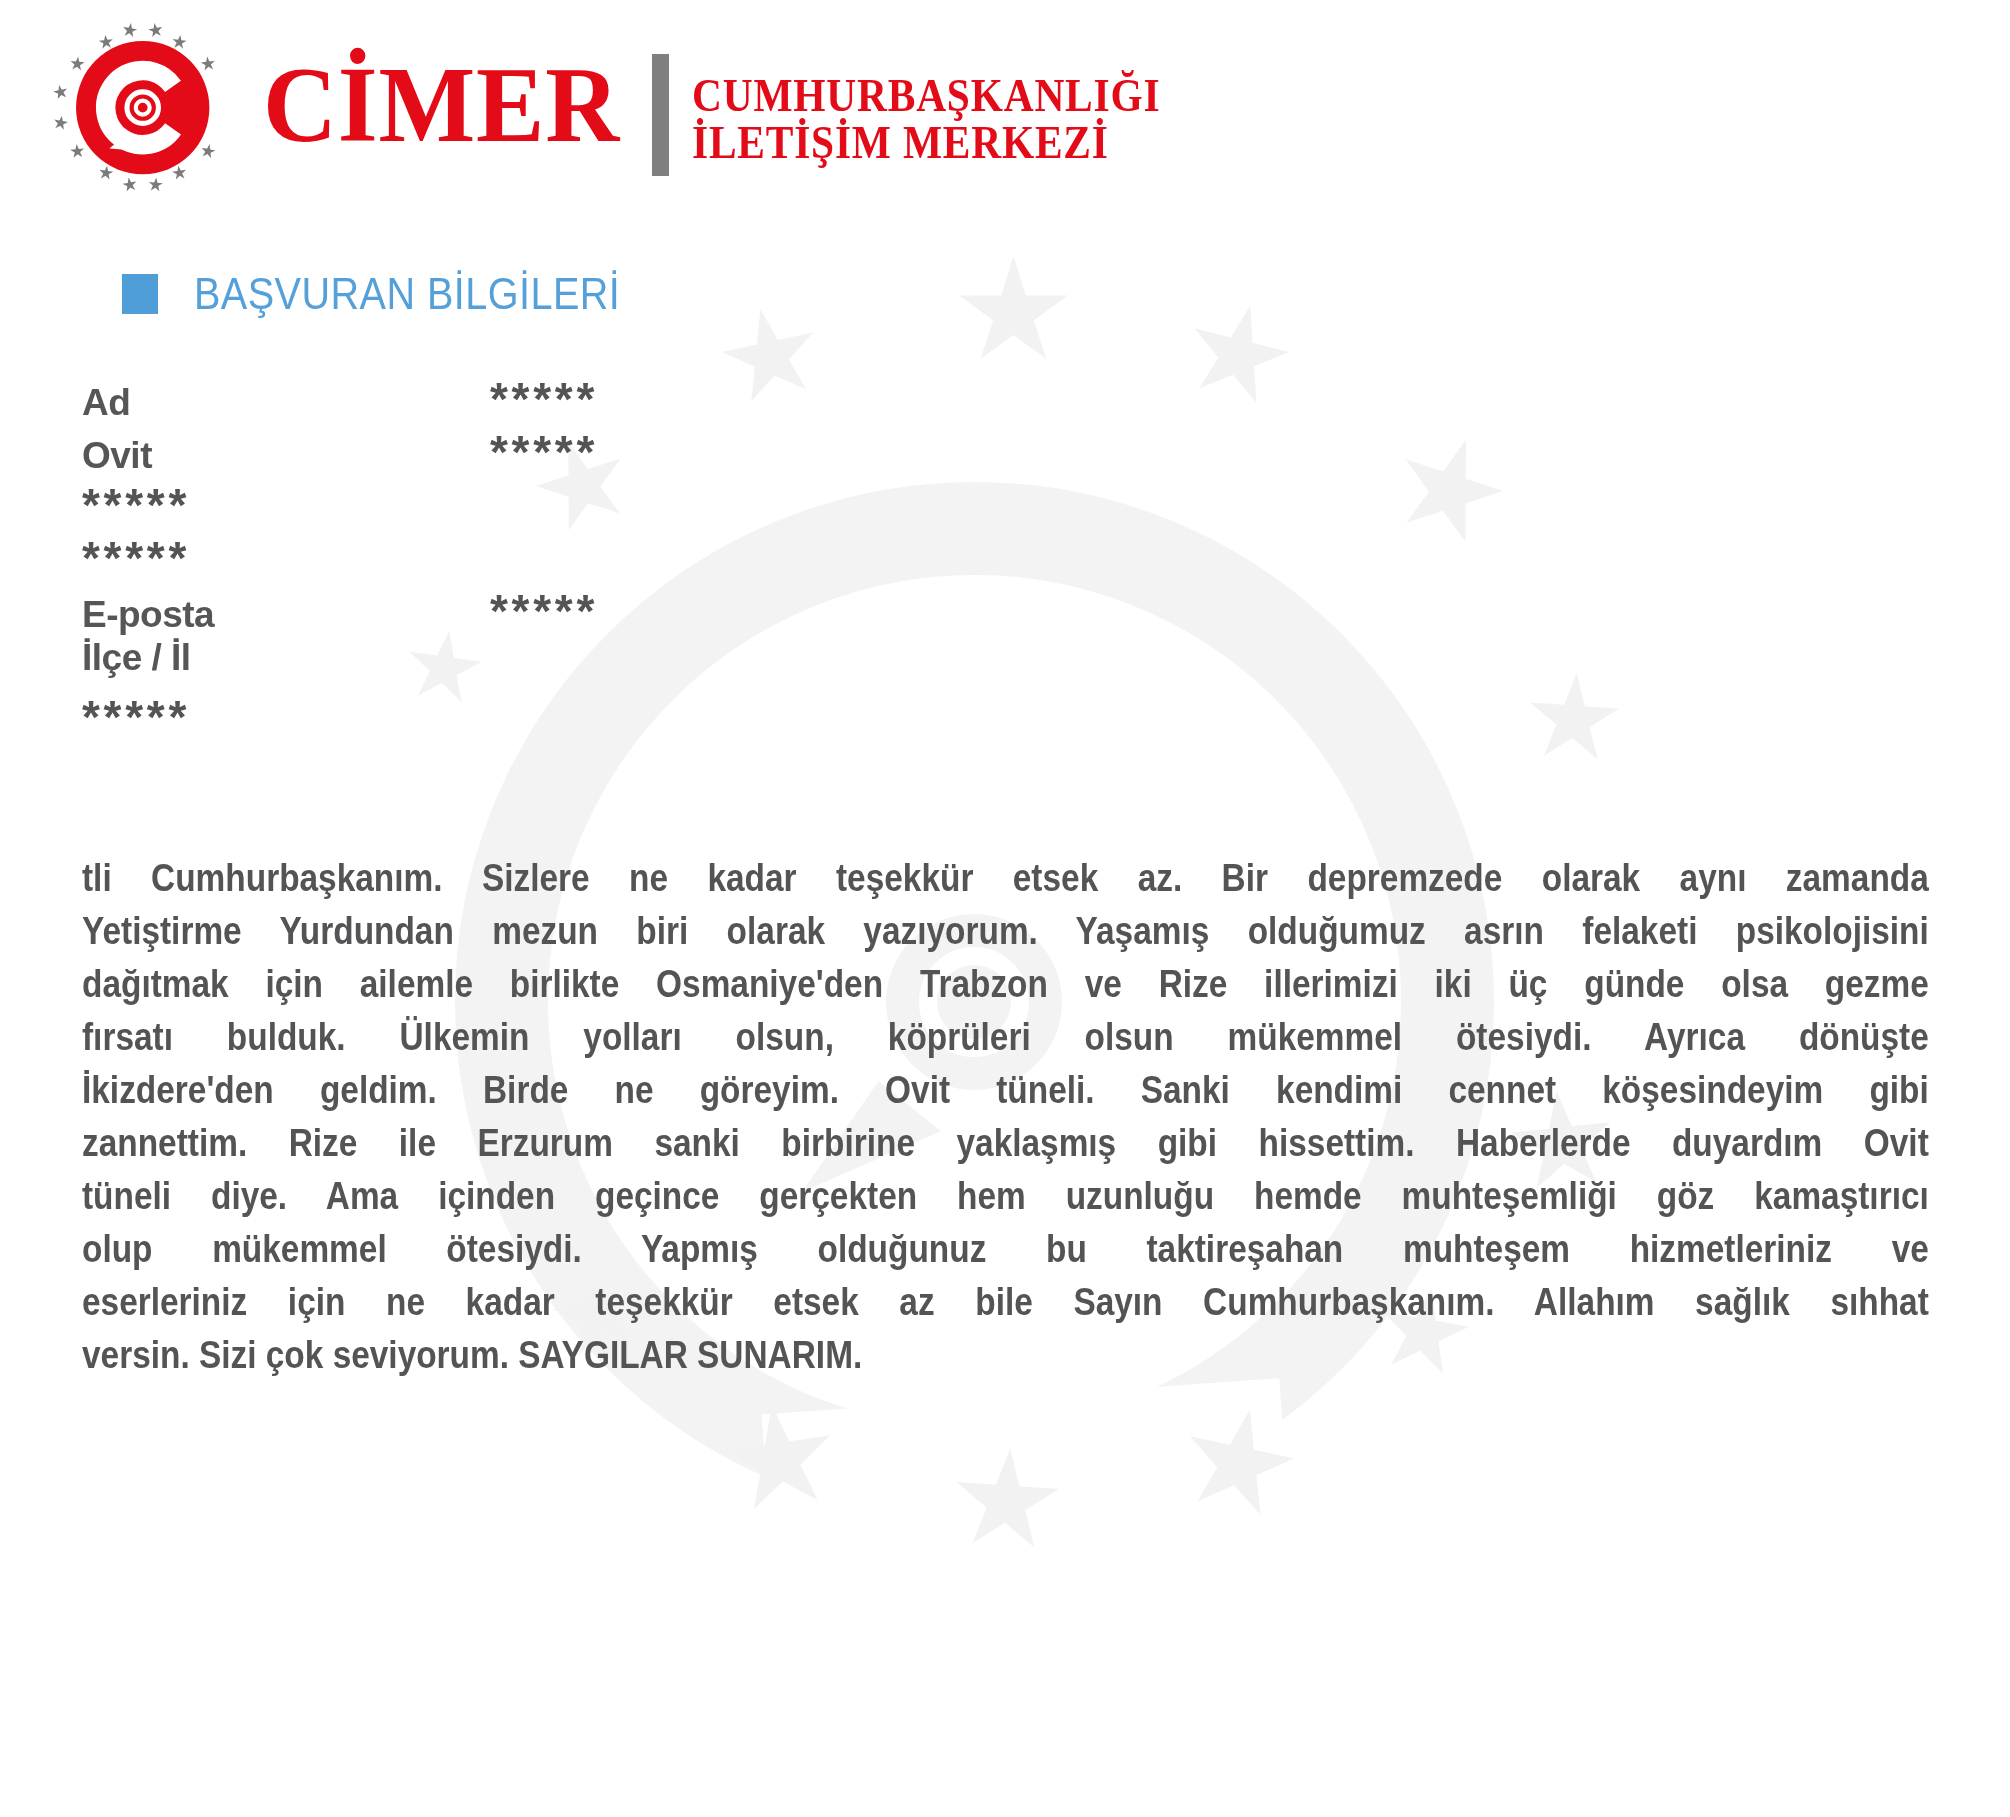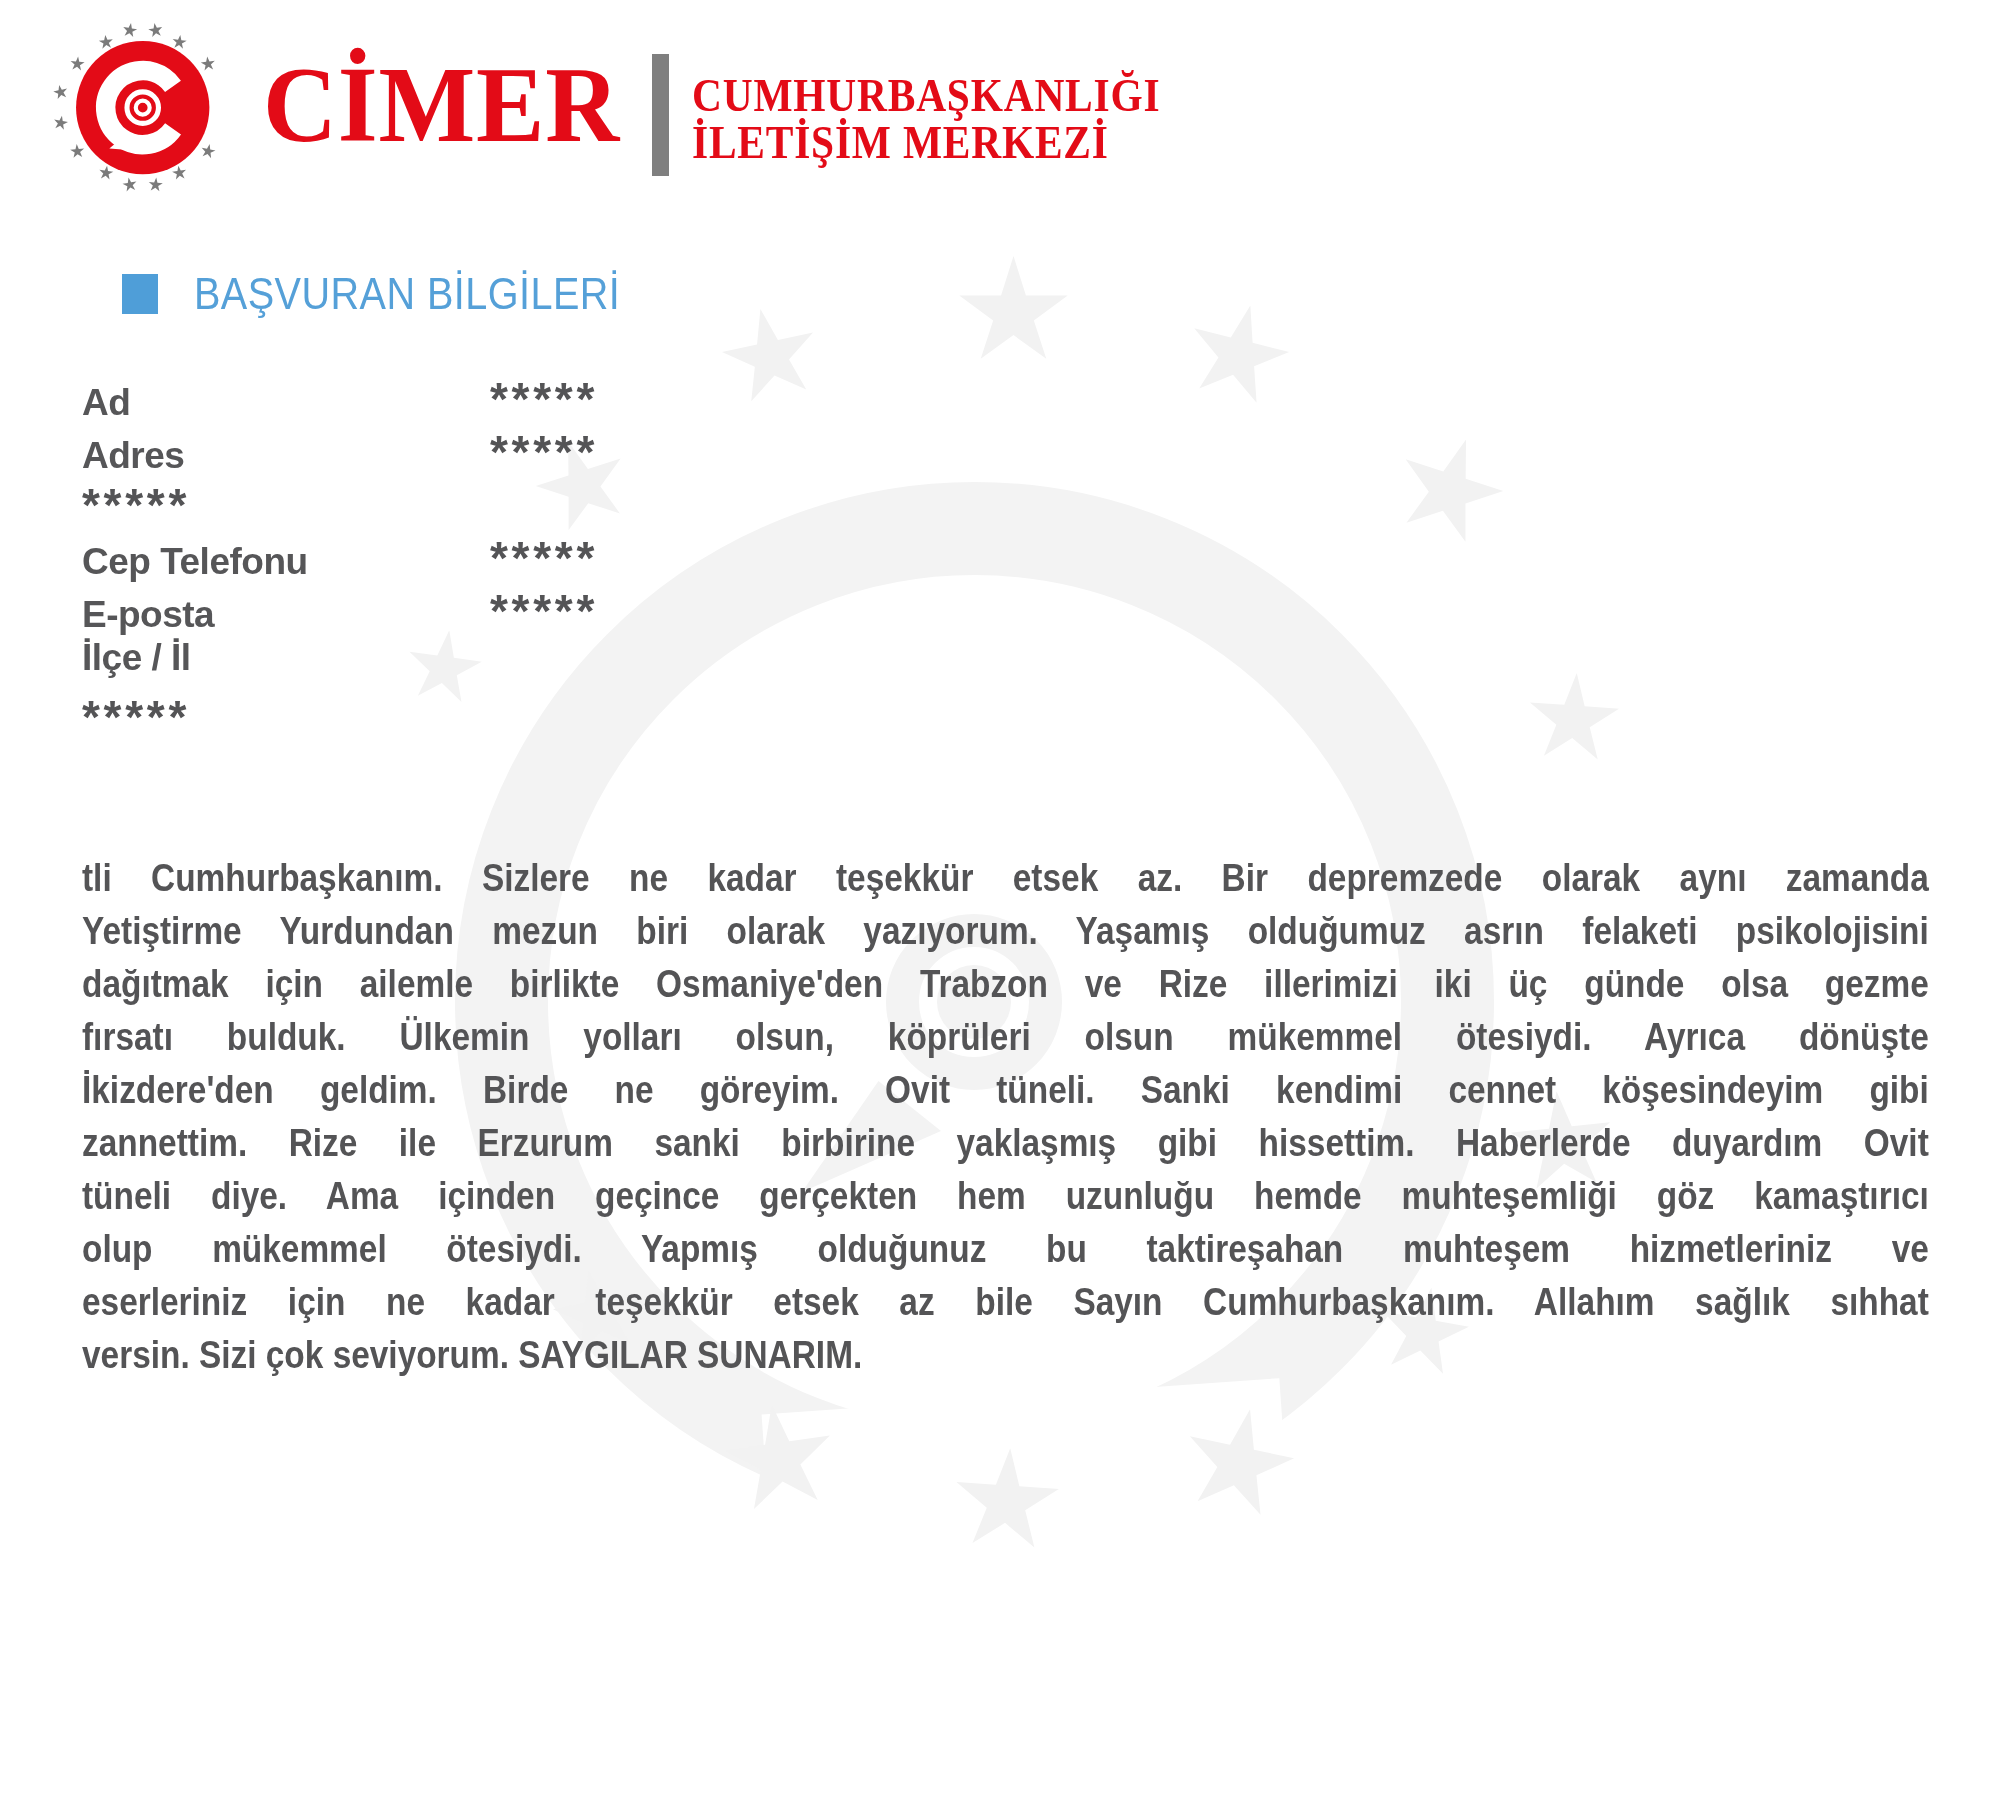--- a/index.html
+++ b/index.html
@@ -110,28 +110,27 @@
       <div class="sh-square gap-wide"></div>
       <div class="sh-title">BAŞVURAN BİLGİLERİ</div>
     </div>
 
     <div class="fields">
       <div class="field-row">
         <span class="f-label">Ad</span>
         <span class="f-value masked">*****</span>
       </div>
       <div class="field-row">
-        <span class="f-label">Adres</span>
+        <span class="f-label">Ovit</span>
         <span class="f-value masked">*****</span>
       </div>
       <div class="field-row">
         <span class="f-value masked">*****</span>
       </div>
       <div class="field-row">
-        <span class="f-label">Cep Telefonu</span>
         <span class="f-value masked">*****</span>
       </div>
       <div class="field-row">
         <span class="f-label">E-posta</span>
         <span class="f-value masked">*****</span>
       </div>
       <div class="field-row">
         <span class="f-label">İlçe / İl</span>
       </div>
       <div class="field-row">

